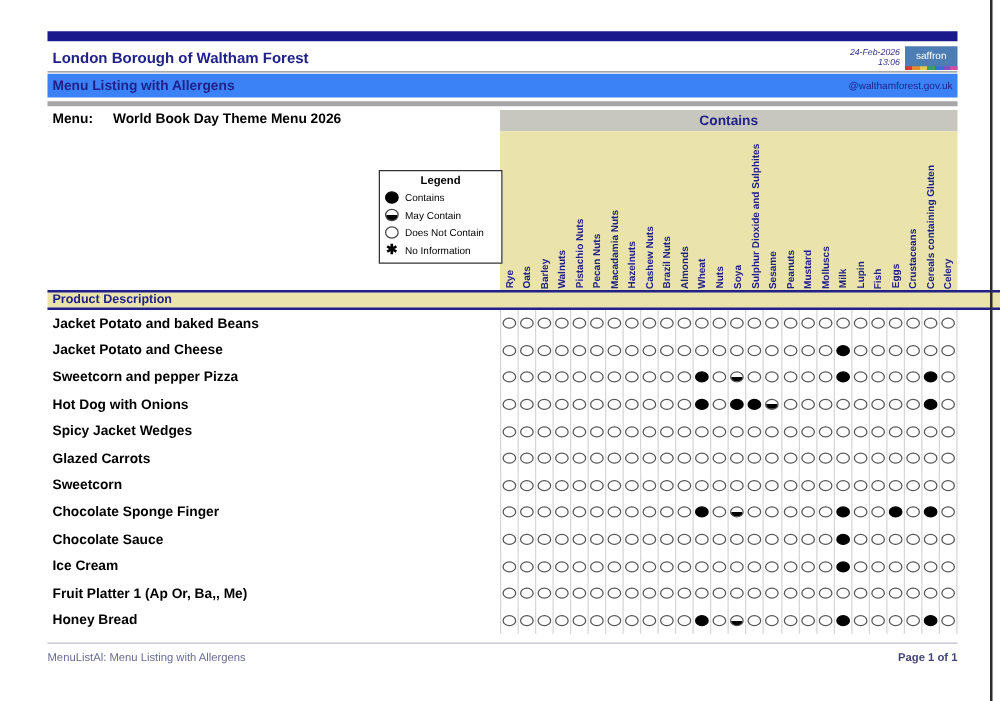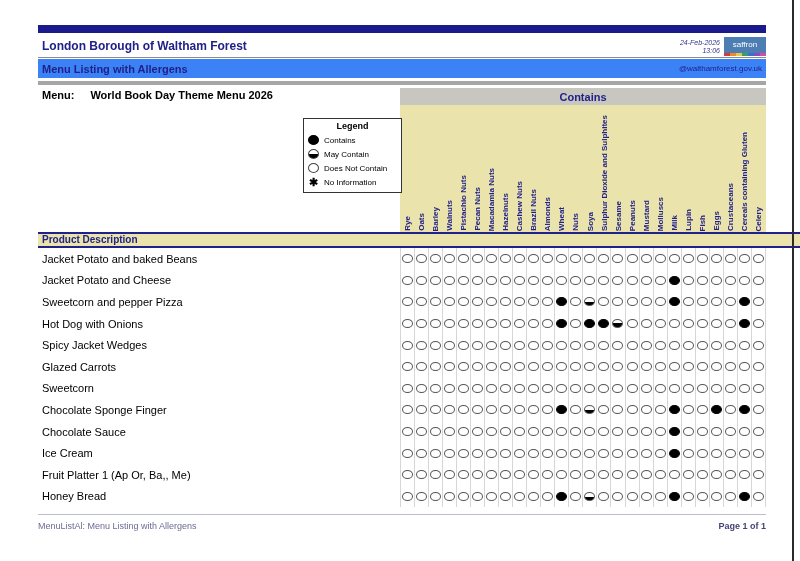--- a/index.html
+++ b/index.html
@@ -29,35 +29,35 @@
   .menurow { position:absolute; left:42px; top:89px; display:flex; gap:16px; }
   .mlabel, .mname { font-size:11px; font-weight:bold; color:#000; }
 
   .contains-band { position:absolute; left:400px; top:88px; width:366px; height:17px; background:#c8c7bf; display:flex; justify-content:center; align-items:center; }
   .contains-band span { font-size:11px; font-weight:bold; color:#21218a; }
 
   .label-panel { position:absolute; left:400px; top:105px; width:366px; height:128px; background:#eae3ab; display:flex; }
   .label-cell { flex:1; display:flex; flex-direction:column; justify-content:flex-end; align-items:center; overflow:visible; }
   .vlab { writing-mode:vertical-rl; transform:rotate(180deg); white-space:nowrap; font-size:8px; font-weight:bold; color:#21218a; margin-bottom:2px; }
 
-  .legend { position:absolute; left:303px; top:118px; width:99px; background:#fff; border:1px solid #333; padding:2px 4px 3px 4px; }
+  .legend { position:absolute; left:303px; top:136px; width:99px; background:#fff; border:1px solid #333; padding:2px 4px 3px 4px; }
   .legend-title { text-align:center; font-size:9px; font-weight:bold; color:#000; margin-bottom:2px; }
   .legend-item { display:flex; align-items:center; gap:5px; height:14px; }
   .legend-item .lbl { font-size:8px; color:#000; }
   .sym { display:inline-block; width:11px; height:10px; border:1px solid #444; border-radius:50%; background:#fff; flex:0 0 auto; }
   .sym.contains { background:#000; border-color:#000; }
   .sym.may { background:linear-gradient(to bottom,#fff 0 50%,#000 50% 100%); }
   .sym.star { border:none; border-radius:0; background:none; width:11px; height:12px; font-size:11px; font-weight:bold; line-height:12px; text-align:center; color:#000; }
 
   .pd-bar { position:absolute; left:38px; top:232px; width:796px; height:16px; background:#eae3ab; border-top:2px solid #21218a; border-bottom:2px solid #21218a; display:flex; align-items:flex-start; }
   .pd-bar span { font-size:10px; font-weight:bold; color:#21218a; padding-left:4px; }
 
   .rows { position:absolute; left:38px; top:248px; width:728px; }
   .grow { display:flex; height:21.6px; }
-  .pcell { width:362px; font-size:11px; color:#000; padding-left:4px; display:flex; align-items:center; }
+  .pcell { width:362px; font-size:11px; color:#000; padding-left:4px; display:flex; align-items:center;font-weight:bold; }
   .ccell { flex:1; border-left:1px solid #d6d6d6; display:flex; align-items:center; justify-content:center; }
   .ccell:last-child { border-right:1px solid #d6d6d6; }
   .dot { display:inline-block; width:11px; height:9px; border:1px solid #555; border-radius:50%; background:#fff; }
   .dot.C { background:#000; border-color:#000; }
   .dot.M { background:linear-gradient(to bottom,#fff 0 50%,#000 50% 100%); }
 
   .footline { position:absolute; left:38px; top:514px; width:728px; height:1px; background:#bdbdcd; }
   .footer { position:absolute; left:38px; top:521px; width:728px; display:flex; justify-content:space-between; }
   .footer .fl { font-size:9px; color:#6b6b93; }
   .footer .pg { font-size:9px; font-weight:bold; color:#44447a; }

